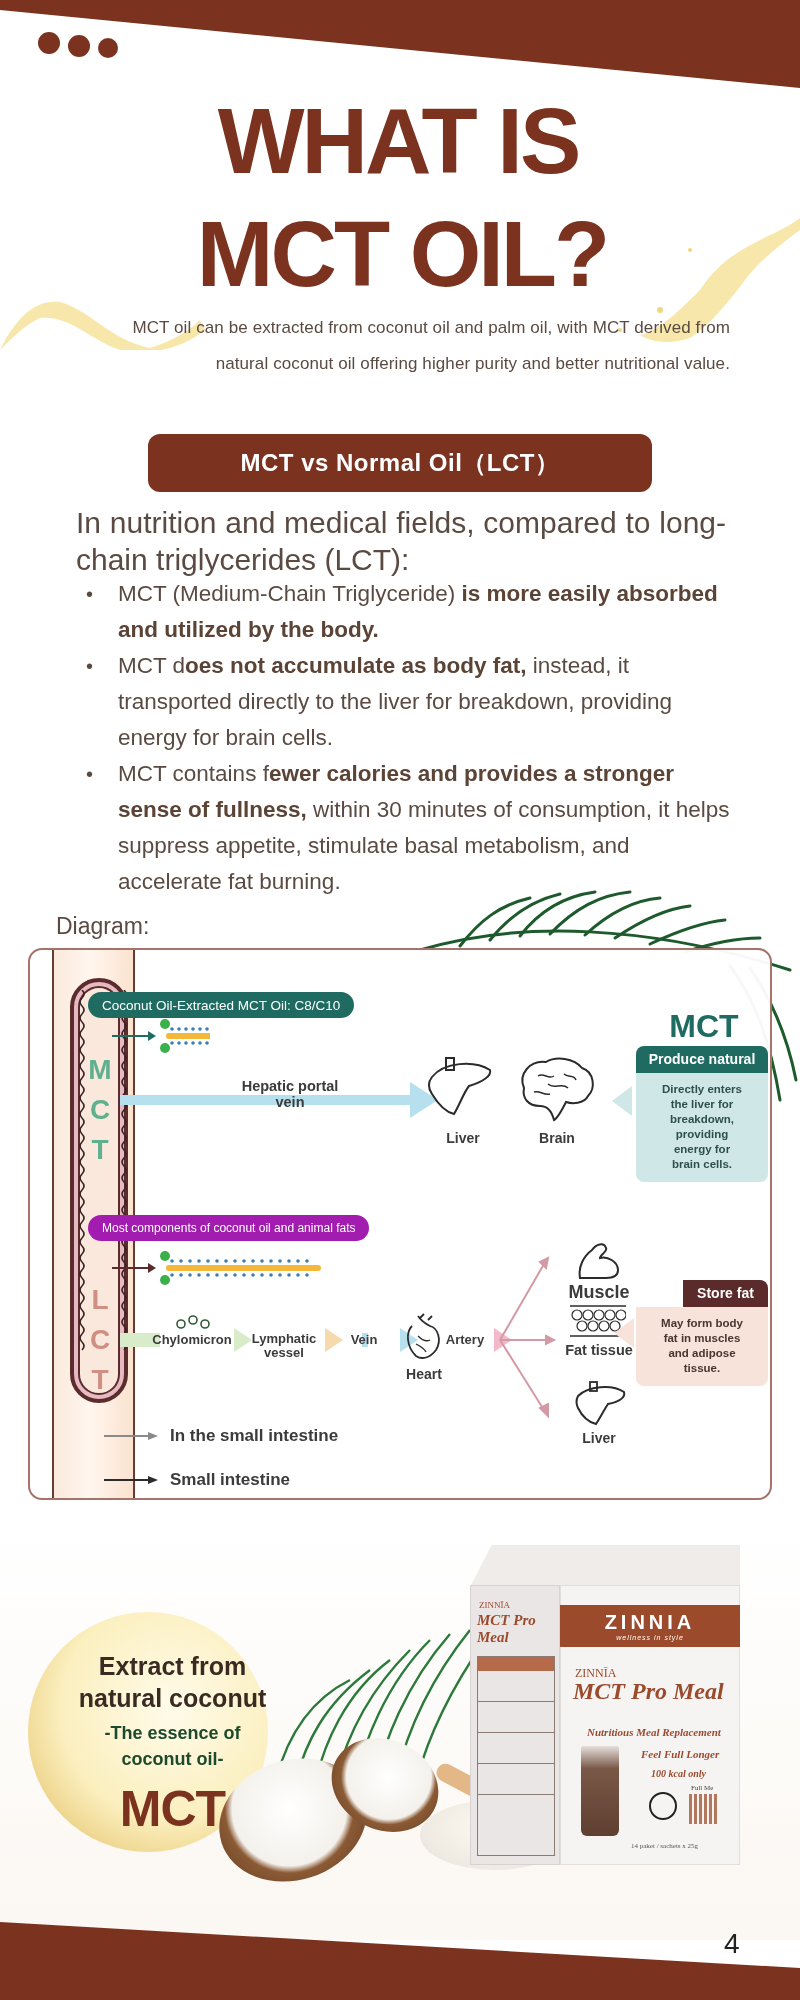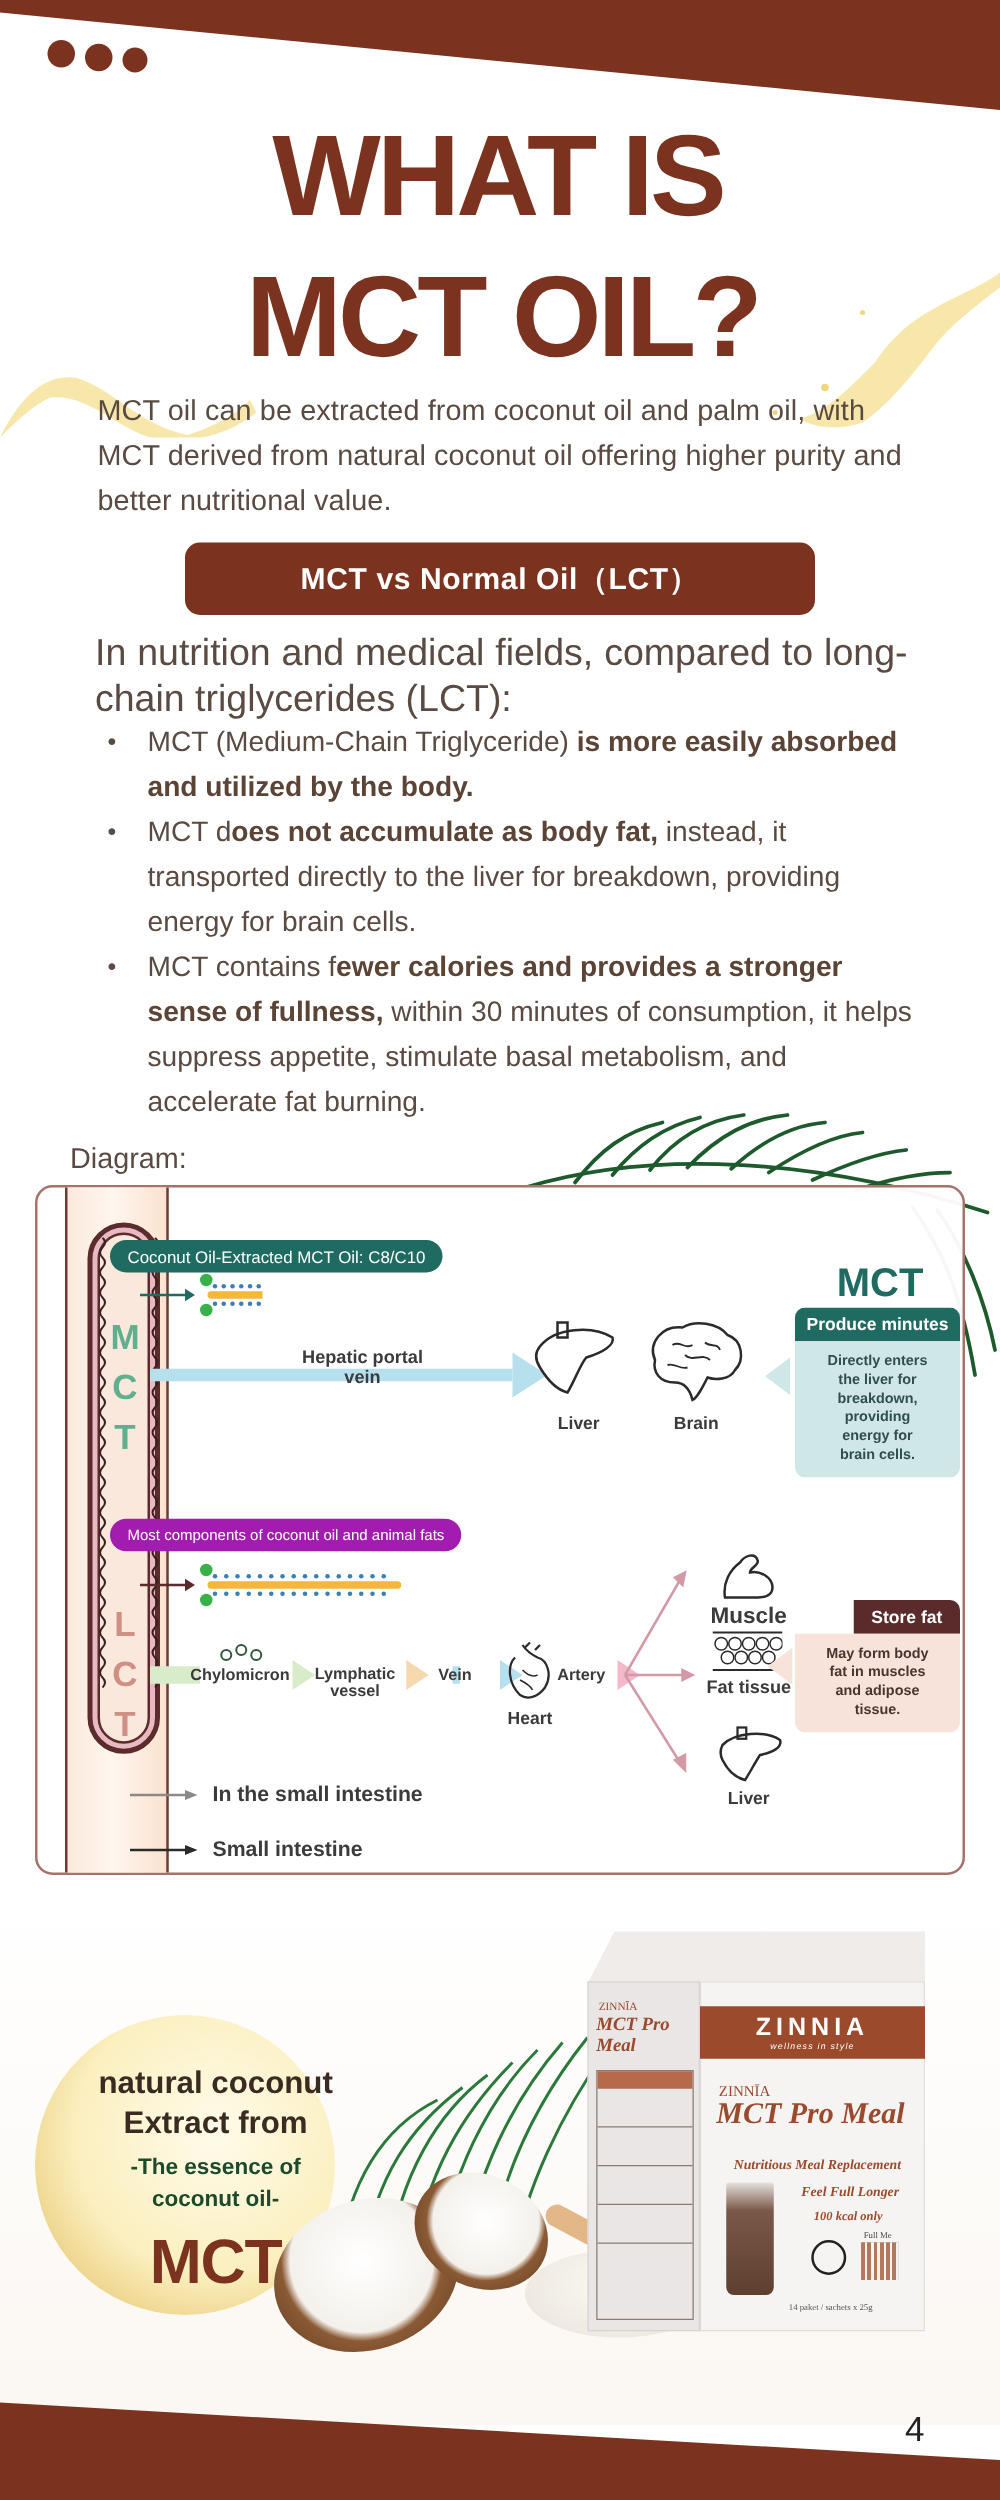--- a/index.html
+++ b/index.html
@@ -13,21 +13,21 @@
   .dot { width: 22px; height: 22px; border-radius: 50%; background: #7b3320; }
   .dot.d3 { width: 20px; height: 20px; margin-top: 6px; }
   .dot.d2 { margin-top: 3px; }
 
   .title { position: absolute; left: 0; width: 800px; text-align: center; font-family: "Liberation Sans", sans-serif;
     font-weight: 700; color: #7b3320; font-size: 92px; letter-spacing: -3px; line-height: 1; }
   .title.l1 { top: 95px; left: -2px; }
   .title.l2 { top: 208px; left: 2px; }
 
   .intro { position: absolute; left: 78px; top: 310px; width: 652px; font-family: "Liberation Sans", sans-serif;
-    font-size: 23px; line-height: 36px; color: #5a4a42; letter-spacing: 0.1px; }
+    font-size: 17px; line-height: 36px; color: #5a4a42; letter-spacing: 0.1px; text-align: right; }
 
   .pill { position: absolute; left: 148px; top: 434px; width: 504px; height: 58px; background: #7b3320;
     border-radius: 12px; color: #ffffff; font-family: "Liberation Sans", sans-serif; font-weight: 700; font-size: 24px;
     display: flex; align-items: center; justify-content: center; letter-spacing: 0.5px; }
 
   .lead { position: absolute; left: 76px; top: 504px; width: 650px; font-family: "Liberation Sans", sans-serif;
     font-size: 30px; line-height: 37px; color: #5a4a42; text-align: justify; }
   .bullets { position: absolute; left: 78px; top: 576px; width: 660px; list-style: none;
     font-family: "Liberation Sans", sans-serif; font-size: 22.5px; line-height: 36px; color: #5a4a42; }
   .bullets li { position: relative; padding-left: 40px; margin-bottom: 0; }
@@ -210,21 +210,21 @@
   </svg>
   <div class="flow-text" style="left:492px;top:180px;width:70px;font-size:14px">Brain</div>
   <svg class="abs" style="left:582px;top:136px;width:20px;height:30px" viewBox="0 0 20 30">
       <polygon points="20,0 0,15 20,30" fill="#cfe7e7"></polygon>
     </svg>
 
   <div class="mct-side">
       <div class="mct-side-title">MCT</div>
     </div>
   <div class="side-card card-mct">
-    <div class="side-card-head">Produce minutes</div>
+    <div class="side-card-head">Produce natural</div>
     <div class="side-card-body">Directly enters the liver for breakdown, providing energy for brain cells.</div>
   </div>
 
   <div class="bubble bubble-lct">Most components of coconut oil and animal fats</div>
   <svg class="abs" style="left:80px;top:296px;width:220px;height:50px" viewBox="0 0 220 50">
     <line x1="2" y1="22" x2="38" y2="22" stroke="#5b2a2a" stroke-width="2"></line>
       <polygon points="38,17 46,22 38,27" fill="#5b2a2a"></polygon>
     <circle cx="55" cy="10" r="5" fill="#3ab04a"></circle>
       <circle cx="55" cy="34" r="5" fill="#3ab04a"></circle>
     <rect x="56" y="19" width="155" height="6" rx="3" fill="#f3b83a"></rect>
@@ -332,22 +332,22 @@
       <path d="M40,190 C50,120 80,80 120,50"></path>
       <path d="M60,190 C70,120 100,70 140,40"></path>
     <path d="M80,190 C90,120 120,70 160,30"></path>
       <path d="M100,190 C110,120 140,60 180,20"></path>
       <path d="M120,190 C130,120 160,60 200,14"></path>
     <path d="M140,190 C150,120 180,60 220,10"></path>
       <path d="M160,190 C170,130 200,70 235,20"></path>
   </g>
 </svg>
 <div class="promo-text promo-l1">
+    <div>Extract from</div>
     <div>natural coconut</div>
-    <div>Extract from</div>
   </div>
 <div class="promo-text promo-l3">
     <div>-The essence of</div>
     <div>coconut oil-</div>
   </div>
 <div class="promo-text promo-mct">MCT</div>
 
 <div class="coconut" style="left:218px;top:1760px;width:150px;height:120px;background:radial-gradient(circle at 50% 40%, #ffffff 0%, #f4f1ec 55%, #8b5a35 62%, #5c3a20 100%);transform:rotate(-18deg);"></div>
 <div class="coconut" style="left:330px;top:1740px;width:110px;height:90px;background:radial-gradient(circle at 50% 40%, #ffffff 0%, #f4f1ec 55%, #8b5a35 62%, #5c3a20 100%);transform:rotate(25deg);"></div>
 <div class="coconut" style="left:420px;top:1800px;width:150px;height:70px;background:radial-gradient(ellipse at 50% 40%, #fdfaf2 0%, #eeeae2 70%, #d8d2c6 100%);"></div>

